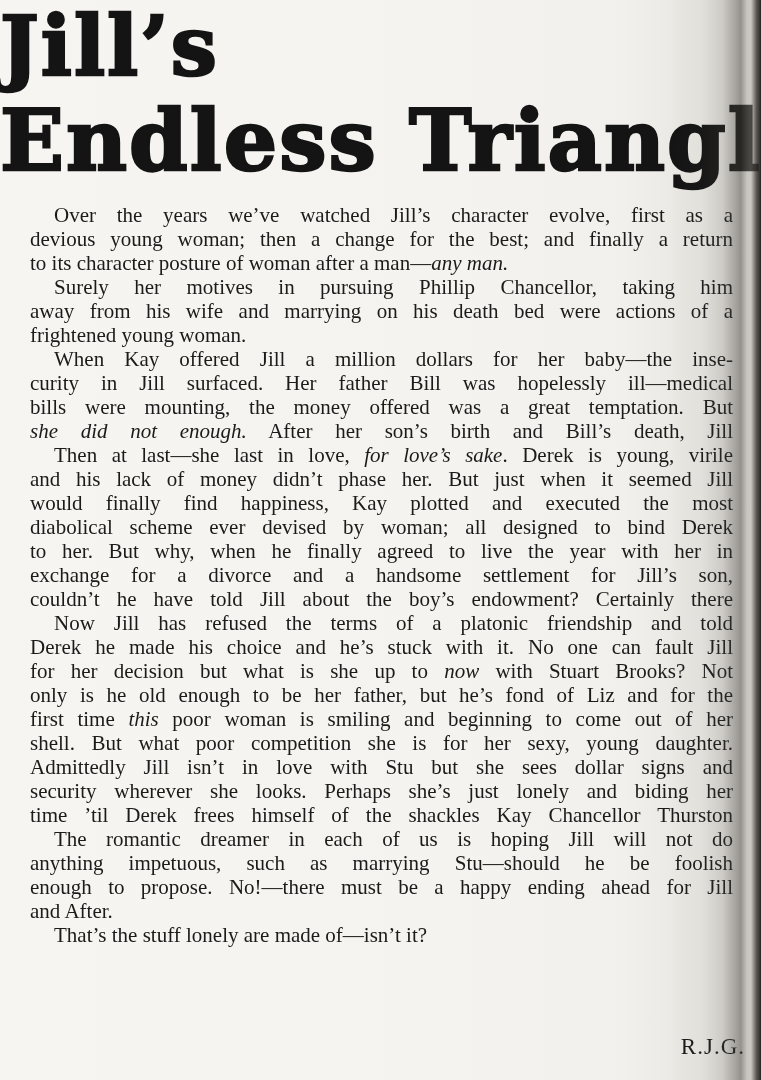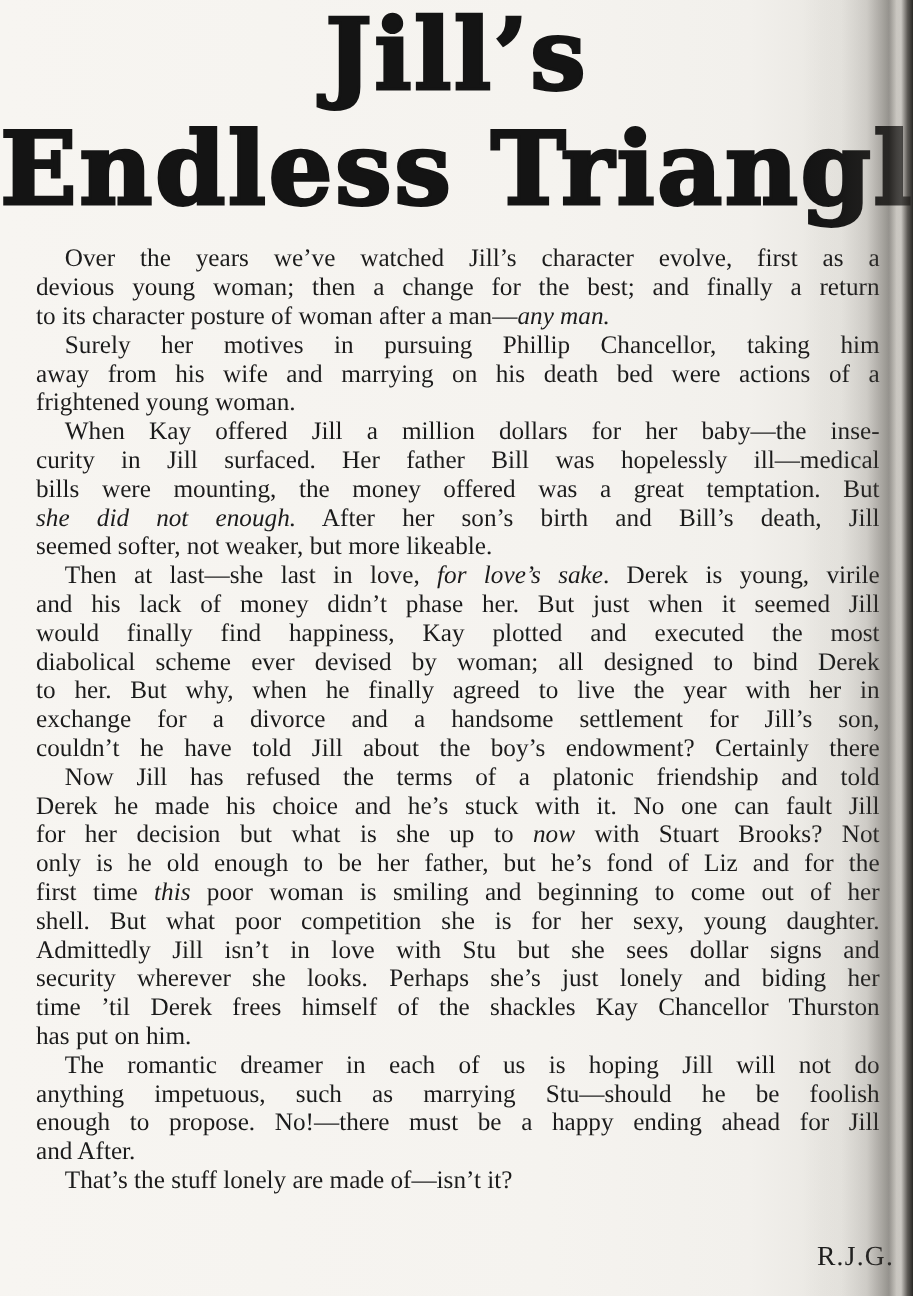--- a/index.html
+++ b/index.html
@@ -31,21 +31,20 @@
       rgba(80,76,70,0.20) 58%,
       rgba(70,66,60,0.42) 72%,
       rgba(60,57,52,0.50) 78%,
       rgba(140,135,128,0.38) 85%,
       rgba(150,146,140,0.42) 89%,
       rgba(55,52,48,0.80) 95%,
       rgba(28,27,25,0.95) 100%);
   }
   .title{
     position:absolute;top:0;left:0;width:100%;
-    text-align:center;
     font-family:"DejaVu Serif", serif;
     font-weight:bold;
     color:#141414;
     z-index:1;
   }
   .title-line1{
     font-size:82px;
     line-height:92px;
     letter-spacing:2px;
     -webkit-text-stroke:2.5px #141414;
@@ -102,42 +101,40 @@
       <div class="para">
         <div class="line indent"><span>Surely her motives in pursuing Phillip Chancellor, taking him</span></div>
         <div class="line"><span>away from his wife and marrying on his death bed were actions of a</span></div>
         <div class="line last"><span>frightened young woman.</span></div>
       </div>
       <div class="para">
         <div class="line indent"><span>When Kay offered Jill a million dollars for her baby—the inse-</span></div>
         <div class="line"><span>curity in Jill surfaced. Her father Bill was hopelessly ill—medical</span></div>
         <div class="line"><span>bills were mounting, the money offered was a great temptation. But</span></div>
         <div class="line"><i>she did not enough.</i><span> After her son’s birth and Bill’s death, Jill</span></div>
-        <div class="line last"><span>seemed softer, not weaker, but more likeable.</span></div>
       </div>
       <div class="para">
         <div class="line indent"><span>Then at last—she last in love, </span><i>for love’s sake</i><span>. Derek is young, virile</span></div>
         <div class="line"><span>and his lack of money didn’t phase her. But just when it seemed Jill</span></div>
         <div class="line"><span>would finally find happiness, Kay plotted and executed the most</span></div>
         <div class="line"><span>diabolical scheme ever devised by woman; all designed to bind Derek</span></div>
         <div class="line"><span>to her. But why, when he finally agreed to live the year with her in</span></div>
         <div class="line"><span>exchange for a divorce and a handsome settlement for Jill’s son,</span></div>
         <div class="line"><span>couldn’t he have told Jill about the boy’s endowment? Certainly there</span></div>
       </div>
       <div class="para">
         <div class="line indent"><span>Now Jill has refused the terms of a platonic friendship and told</span></div>
         <div class="line"><span>Derek he made his choice and he’s stuck with it. No one can fault Jill</span></div>
         <div class="line"><span>for her decision but what is she up to </span><i>now</i><span> with Stuart Brooks? Not</span></div>
         <div class="line"><span>only is he old enough to be her father, but he’s fond of Liz and for the</span></div>
         <div class="line"><span>first time </span><i>this</i><span> poor woman is smiling and beginning to come out of her</span></div>
         <div class="line"><span>shell. But what poor competition she is for her sexy, young daughter.</span></div>
         <div class="line"><span>Admittedly Jill isn’t in love with Stu but she sees dollar signs and</span></div>
         <div class="line"><span>security wherever she looks. Perhaps she’s just lonely and biding her</span></div>
         <div class="line"><span>time ’til Derek frees himself of the shackles Kay Chancellor Thurston</span></div>
-        <div class="line last"><span>has put on him.</span></div>
       </div>
       <div class="para">
         <div class="line indent"><span>The romantic dreamer in each of us is hoping Jill will not do</span></div>
         <div class="line"><span>anything impetuous, such as marrying Stu—should he be foolish</span></div>
         <div class="line"><span>enough to propose. No!—there must be a happy ending ahead for Jill</span></div>
         <div class="line last"><span>and After.</span></div>
       </div>
       <div class="para">
         <div class="line indent last"><span>That’s the stuff lonely are made of—isn’t it?</span></div>
       </div>

